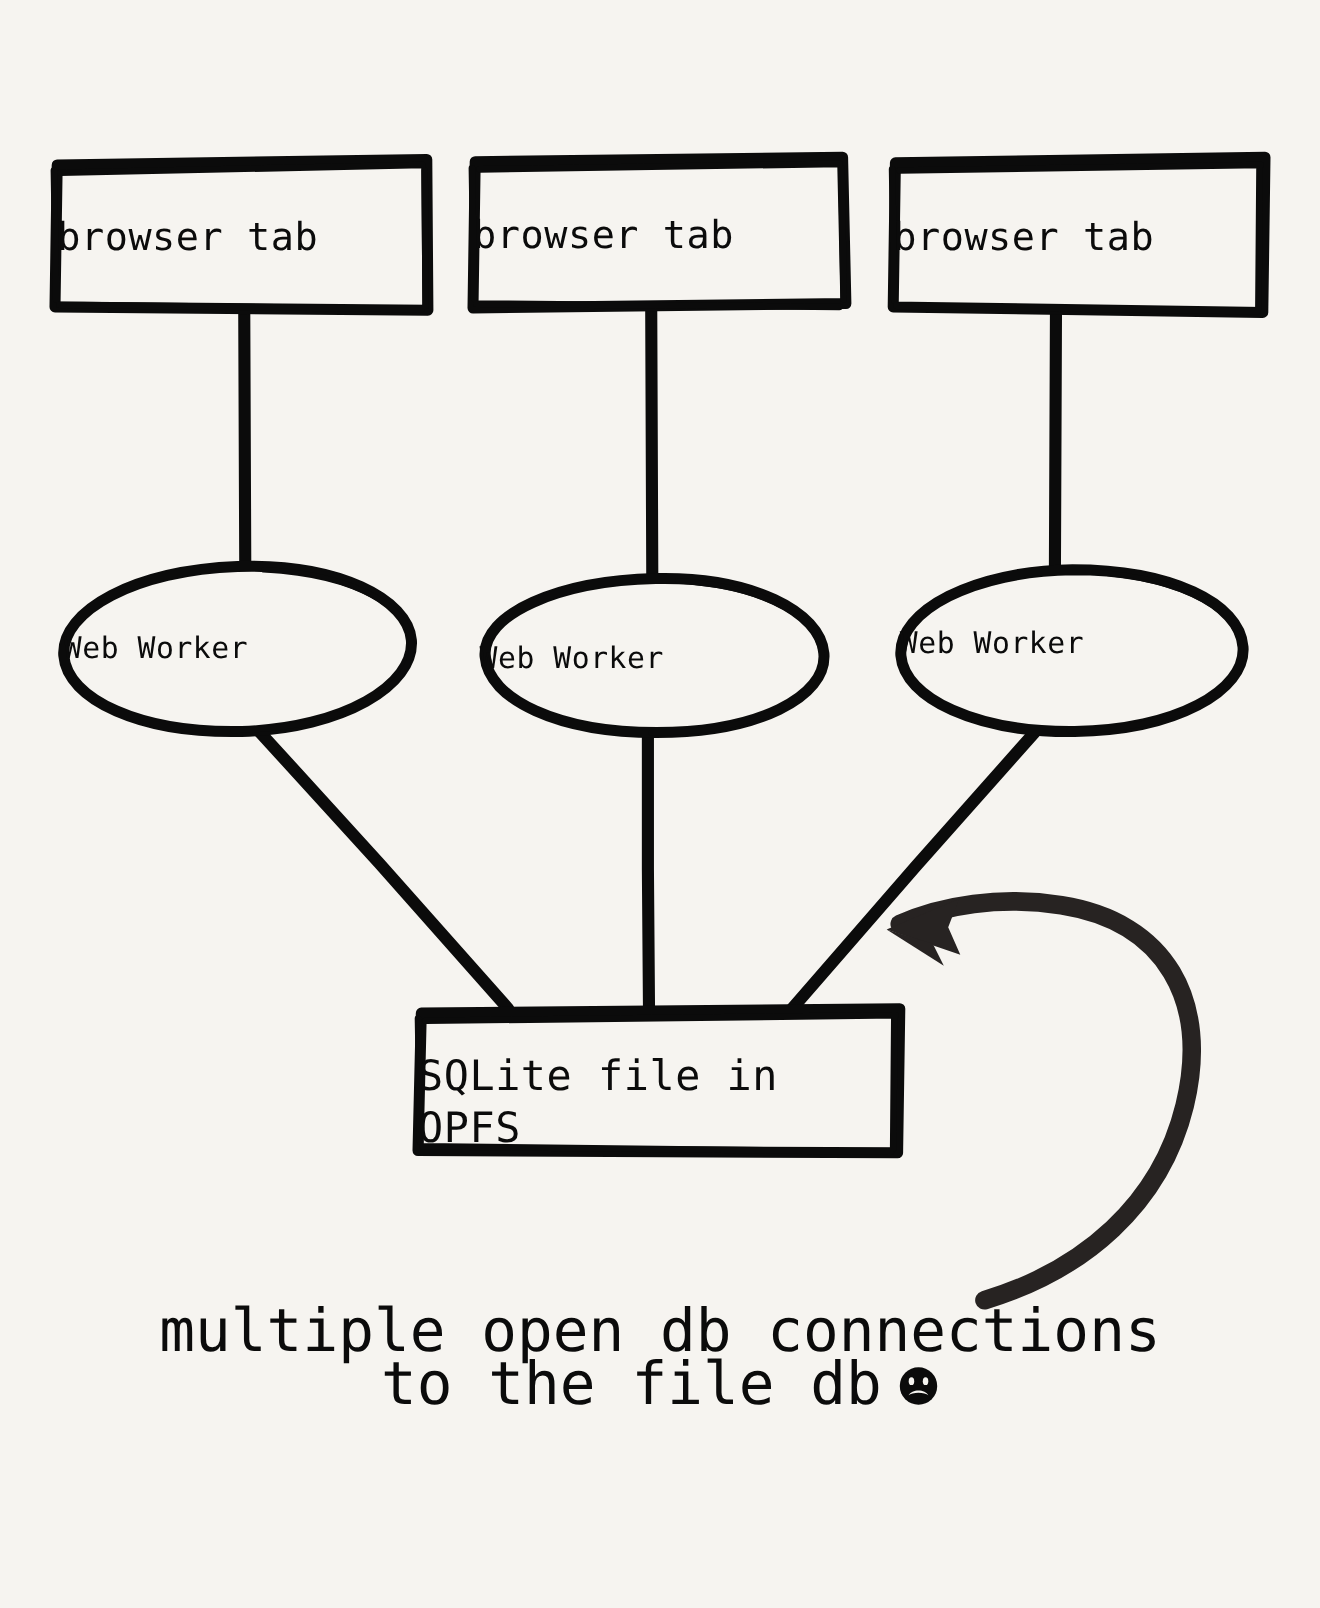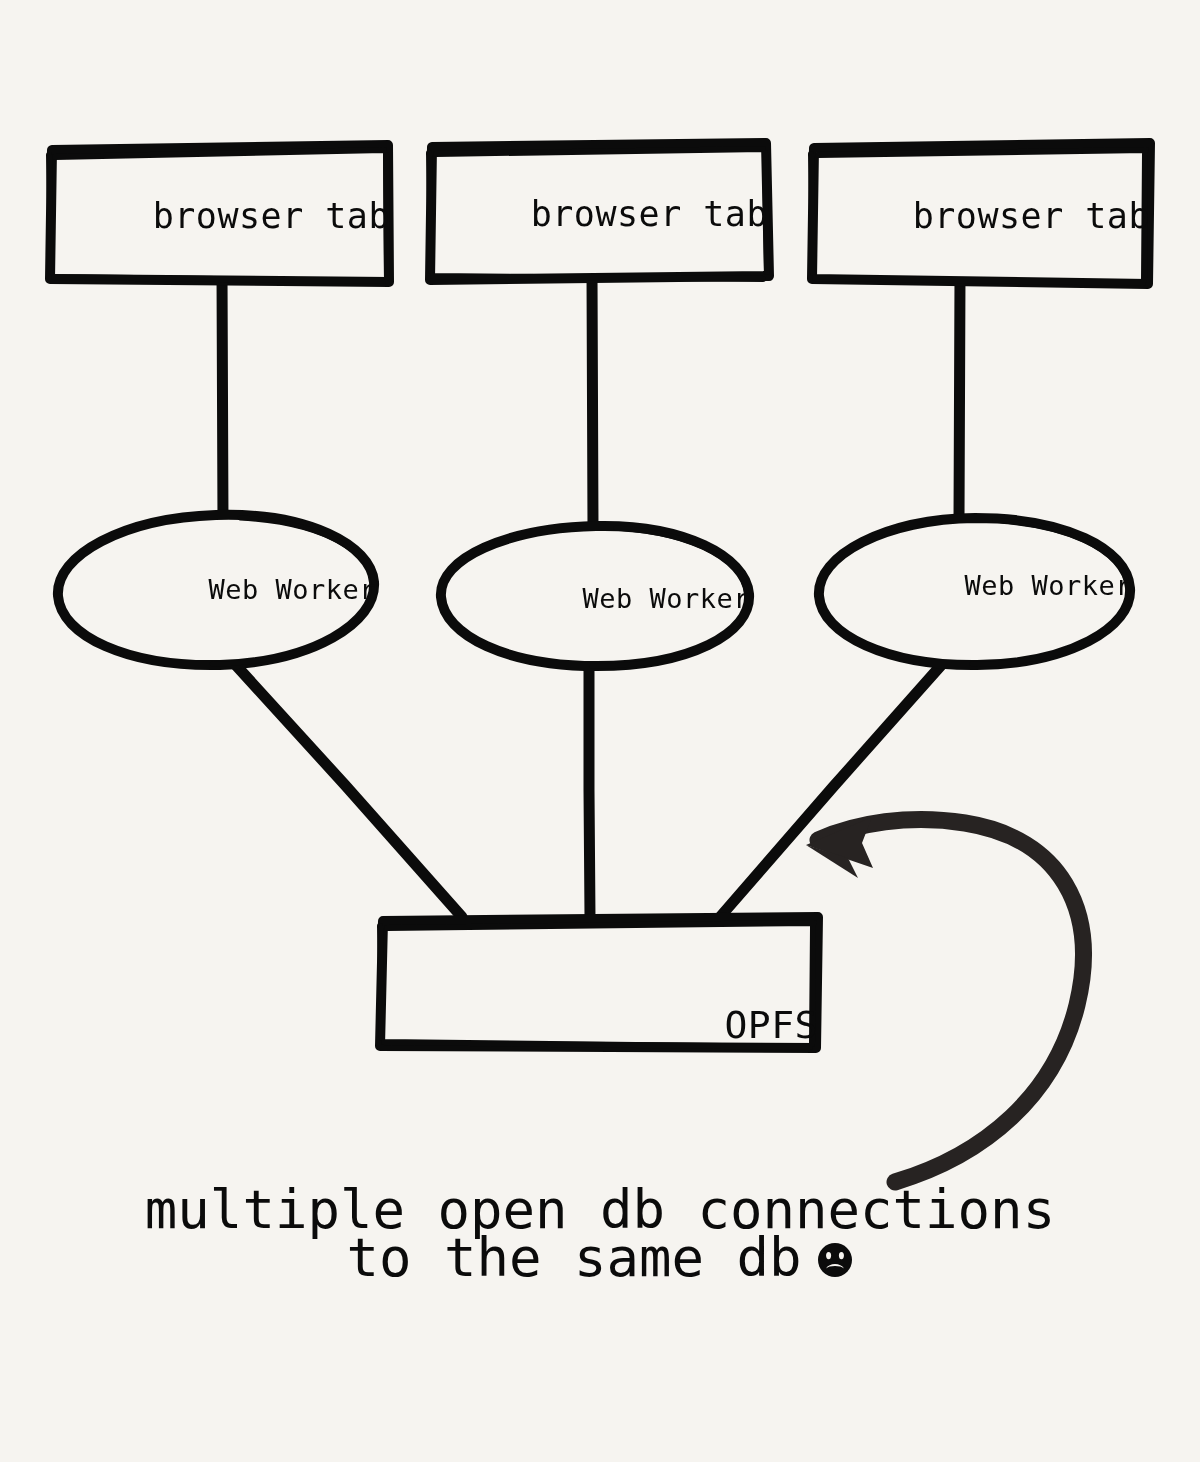--- a/index.html
+++ b/index.html
@@ -16,21 +16,21 @@
     font-family: "DejaVu Sans Mono", "Liberation Mono", monospace;
   }
   #canvas {
     position: absolute;
     inset: 0;
     width: 1200px;
     height: 1462px;
   }
   .node-label {
     position: absolute;
-    text-align: right;
+    text-align: left;
     color: #0b0b0b;
     font-family: "DejaVu Sans Mono", "Liberation Mono", monospace;
     white-space: pre;
     pointer-events: none;
   }
   .tab-label {
     font-size: 35px;
     letter-spacing: 0.5px;
   }
   .worker-label {
@@ -153,26 +153,26 @@
 </svg>
 
 <div class="node-label tab-label" style="left:52px; top:196px; width:338px;">browser tab</div>
 <div class="node-label tab-label" style="left:430px; top:194px; width:338px;">browser tab</div>
 <div class="node-label tab-label" style="left:812px; top:196px; width:338px;">browser tab</div>
 
 <div class="node-label worker-label" style="left:58px; top:574px; width:318px;">Web Worker</div>
 <div class="node-label worker-label" style="left:436px; top:583px; width:314px;">Web Worker</div>
 <div class="node-label worker-label" style="left:818px; top:570px; width:314px;">Web Worker</div>
 
-<div class="node-label store-label" style="left:380px; top:955px; width:438px;"><br><span>OPFS</span></div>
+<div class="node-label store-label" style="left:380px; top:955px; width:438px;"><span>SQLite file in</span><br><span>OPFS</span></div>
 
 <div class="caption">
   <span>multiple open db connections</span>
   <span class="line2">
-    <span>to the same db</span><span class="sad">
+    <span>to the file db</span><span class="sad">
       <svg width="38" height="38" viewBox="0 0 38 38" aria-hidden="true">
         <circle cx="19" cy="19" r="17" fill="#0b0b0b"></circle>
         <ellipse cx="12.6" cy="14.6" rx="2.5" ry="3.6" fill="#f6f4f0"></ellipse>
         <ellipse cx="25.4" cy="14.6" rx="2.5" ry="3.6" fill="#f6f4f0"></ellipse>
         <path d="M 10 27.5 C 13 21.5 25 21.5 28 27.5
                  C 25 24.2 13 24.2 10 27.5 Z" fill="#f6f4f0"></path>
       </svg>
     </span>
   </span>
 </div>

